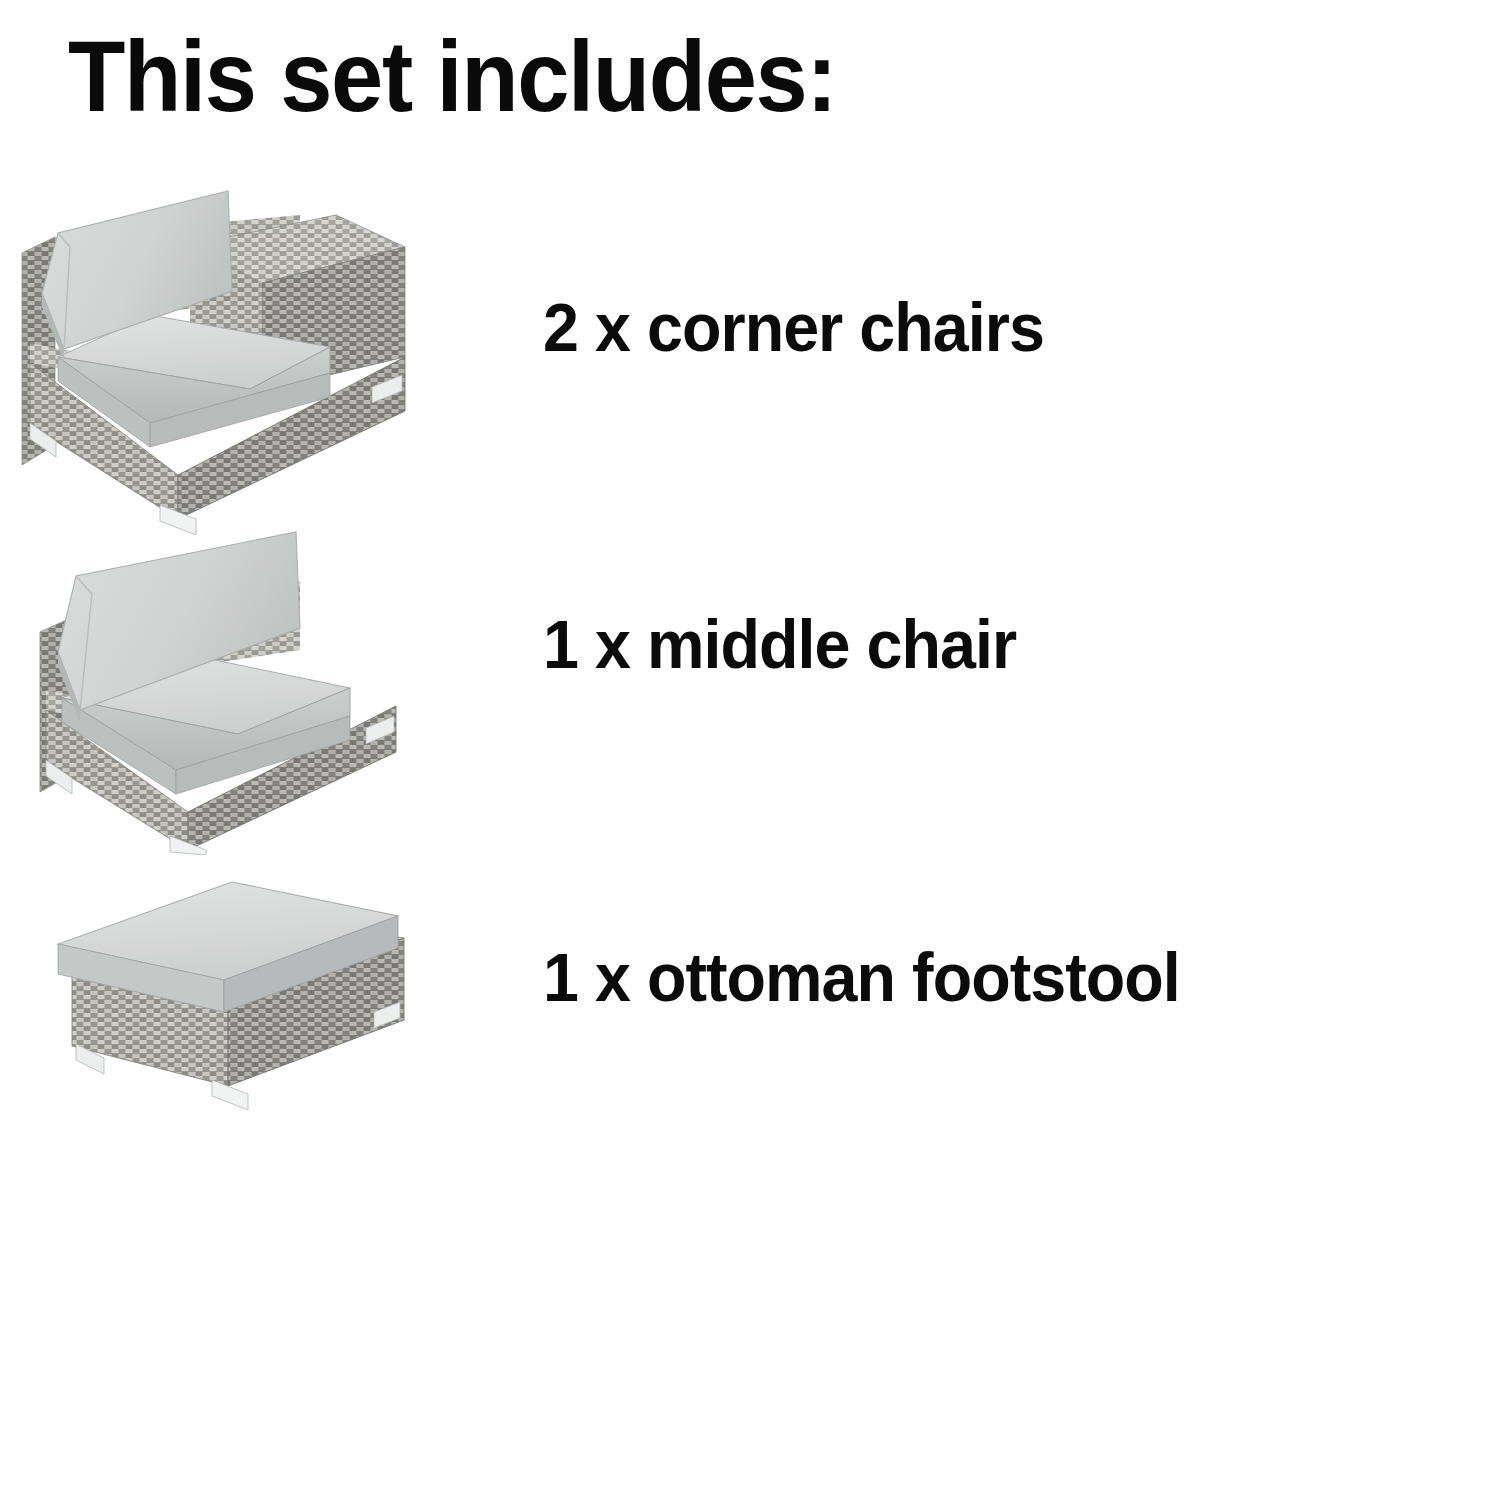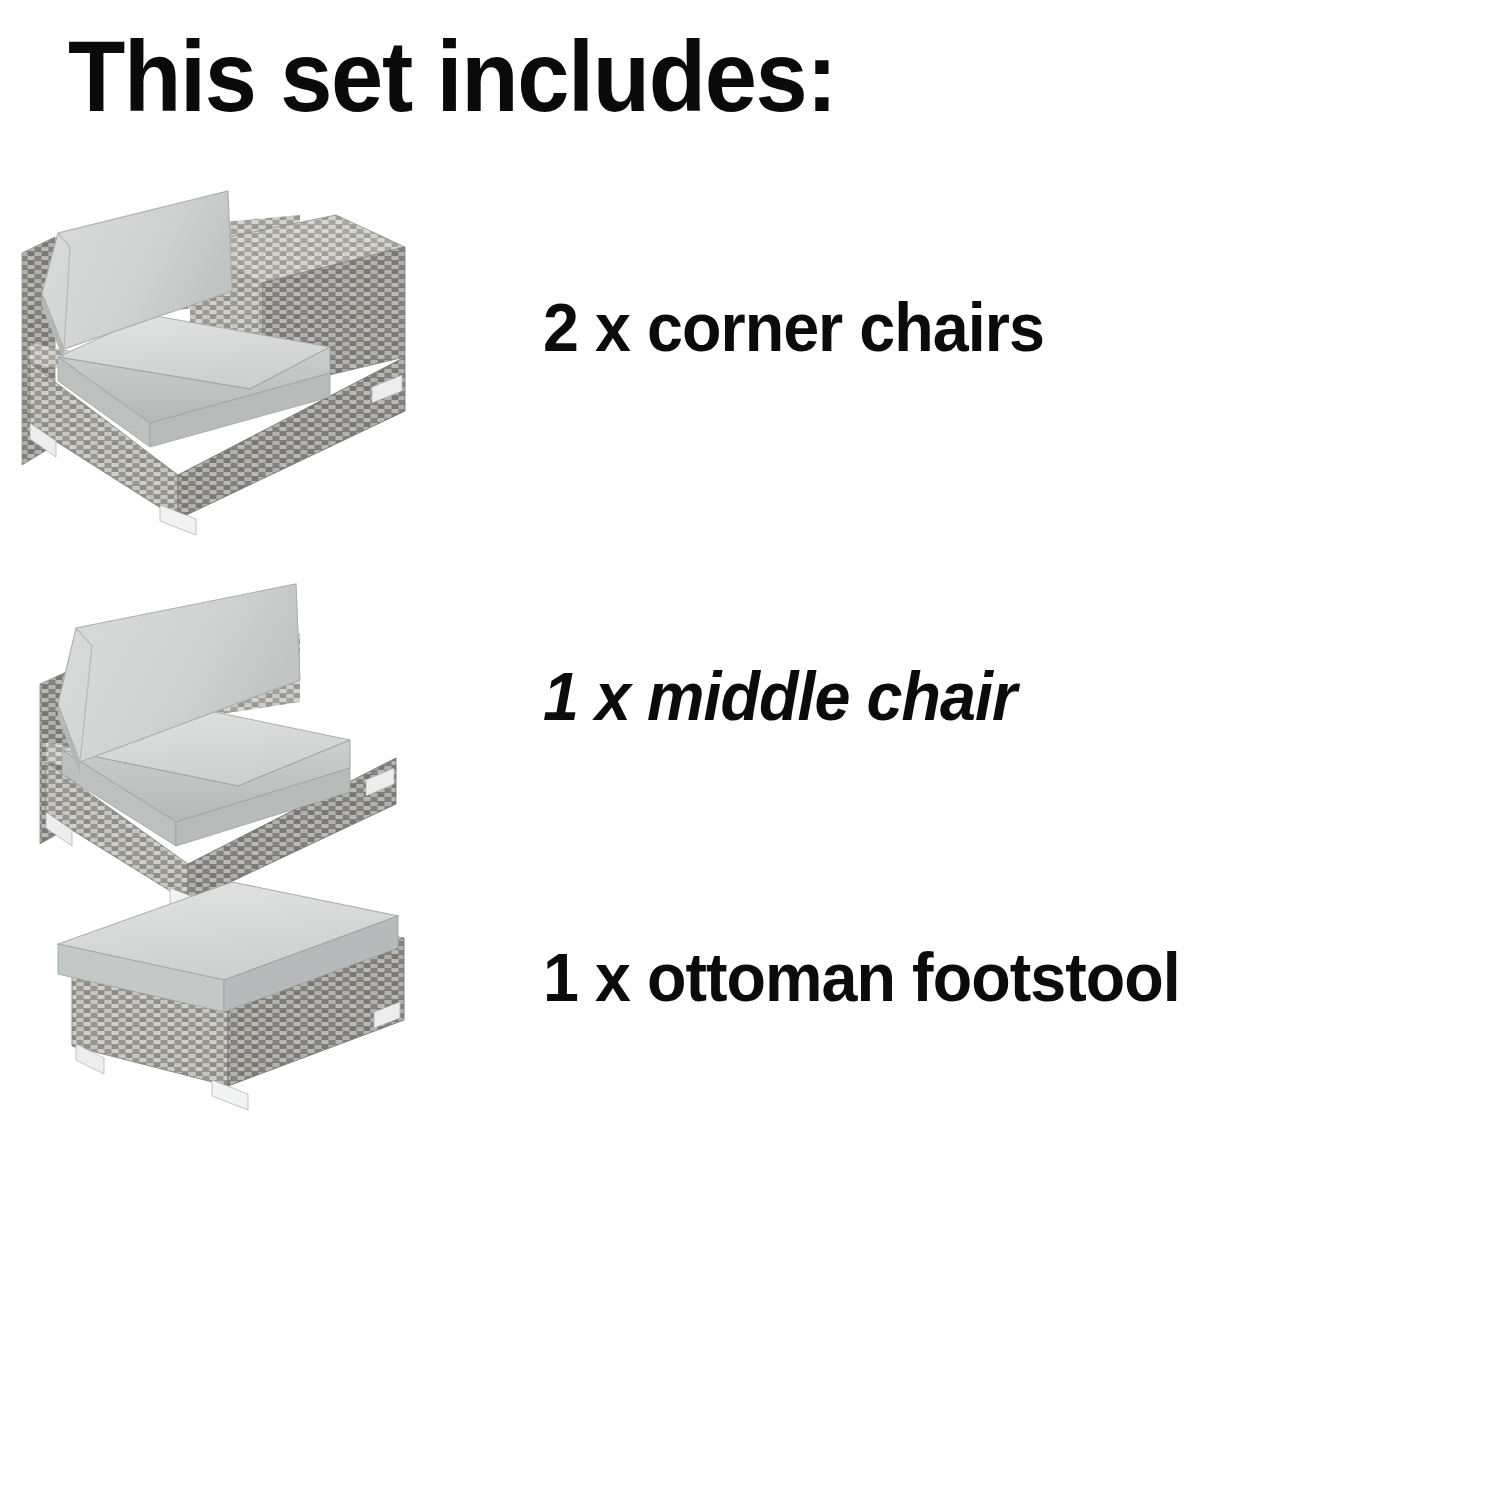--- a/index.html
+++ b/index.html
@@ -31,21 +31,21 @@
     transform-origin: left top;
   }
 
   
   .item-row {
     position: absolute;
     left: 0;
     width: 1500px;
   }
   #row-corner  { top: 175px;  height: 360px; }
-  #row-middle  { top: 572px;  height: 335px; font-style: italic; }
+  #row-middle  { top: 520px;  height: 335px; }
   #row-ottoman { top: 860px;  height: 265px; }
 
   .item-label {
     position: absolute;
     left: 543px;
     font-size: 68px;
     font-weight: 700;
     letter-spacing: -1px;
     color: #0b0b0b;
     white-space: nowrap;

